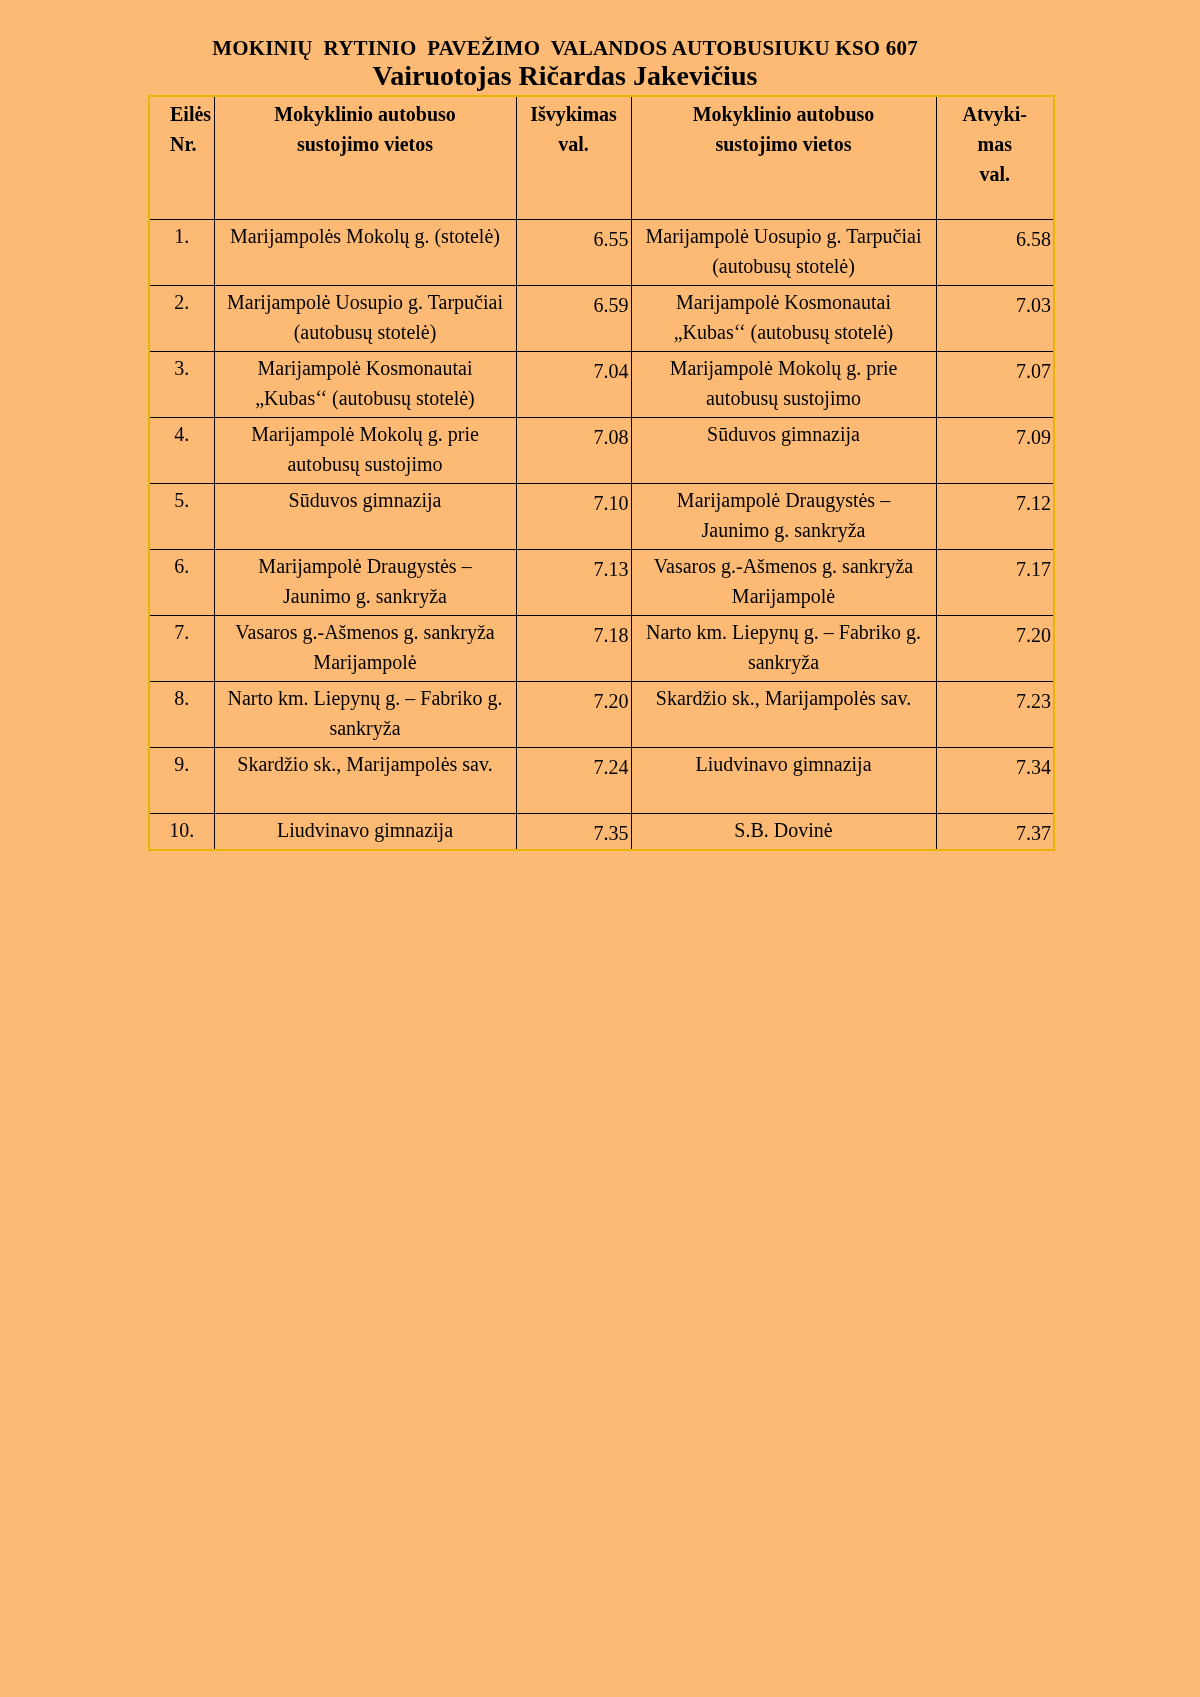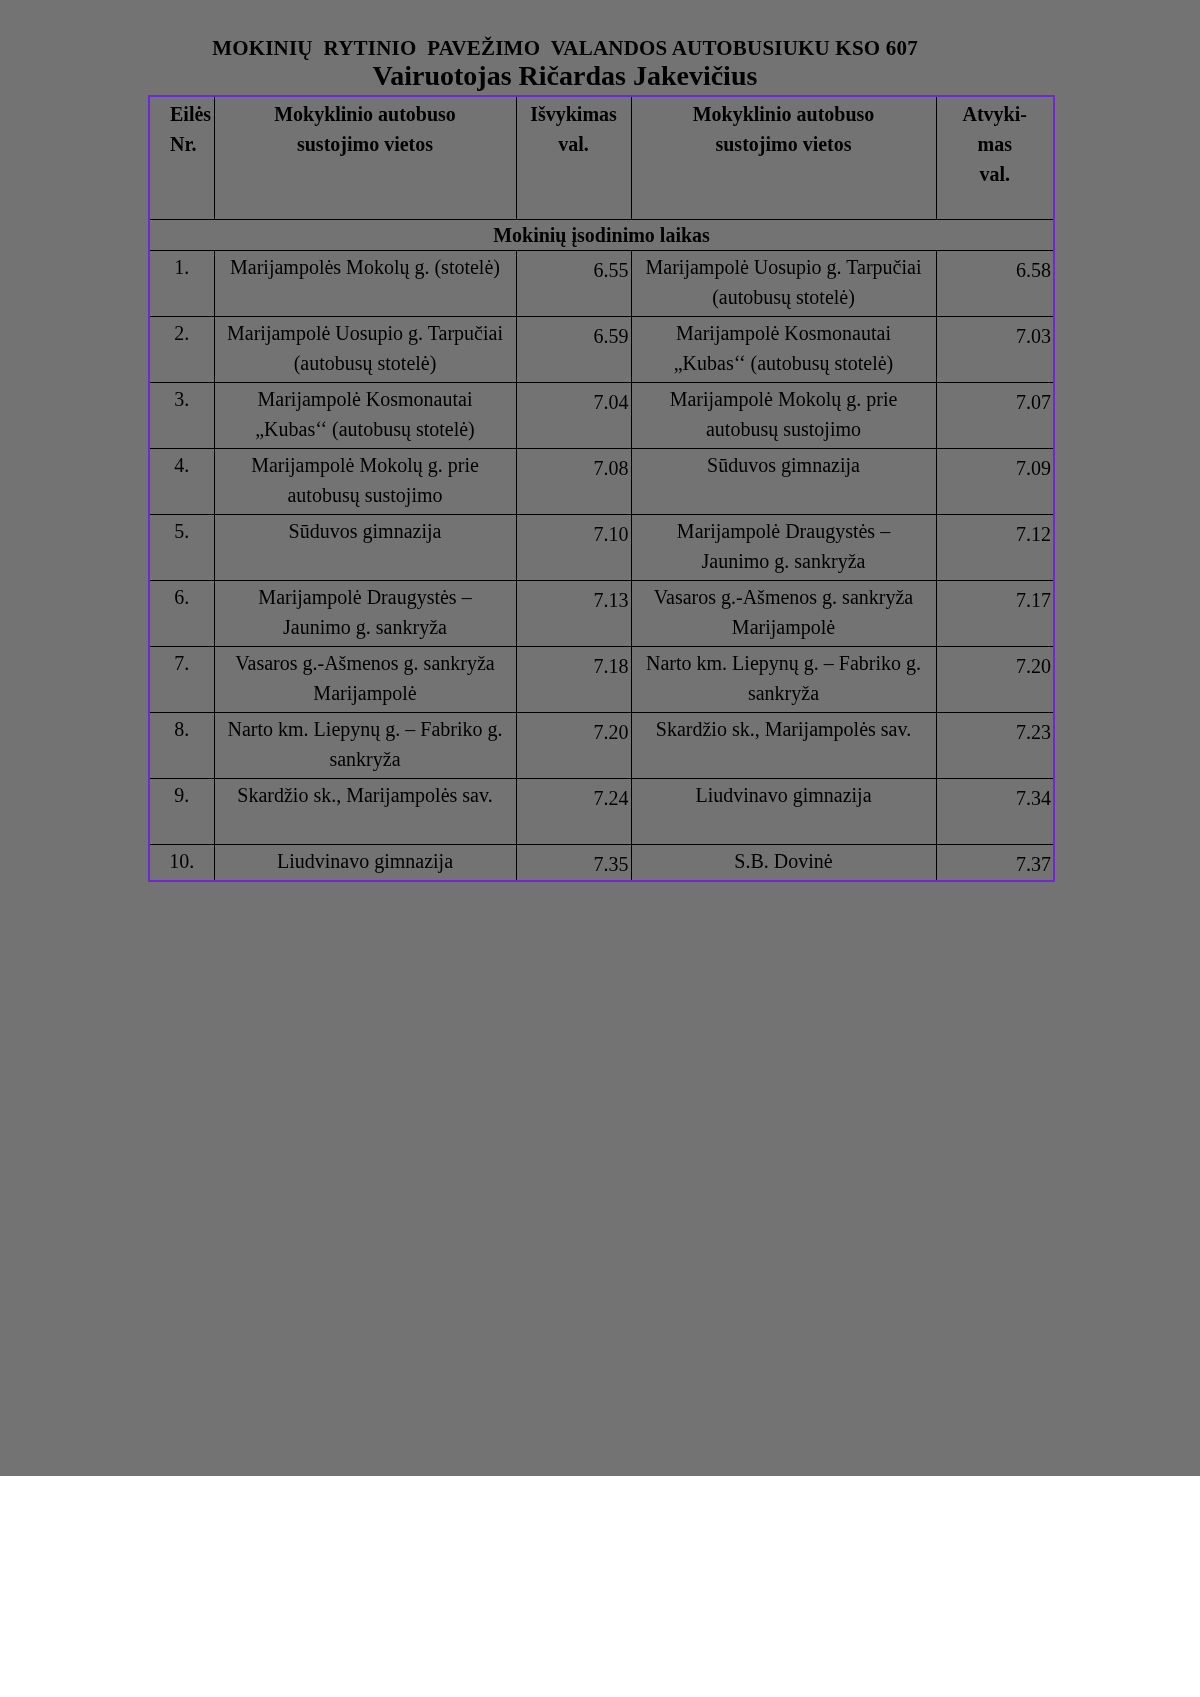--- a/index.html
+++ b/index.html
@@ -4,22 +4,22 @@
 <style>
   * { margin: 0; padding: 0; box-sizing: border-box; }
   html, body {
     background: #ffffff;
     font-family: "Liberation Serif", "DejaVu Serif", serif;
     color: #000000;
   }
   .page {
     position: relative;
     width: 1200px;
-    height: 1476px;
-    background: #737373;
+    height: 1697px;
+    background: #fdba74;
     overflow: hidden;
   }
   .heading-wrap {
     width: 1130px;
     padding-top: 34px;
     text-align: center;
   }
   .doc-title {
     font-size: 21px;
     font-weight: bold;
@@ -31,21 +31,21 @@
     font-size: 28px;
     font-weight: bold;
     line-height: 27px;
   }
   table.timetable {
     margin-left: 148px;
     margin-top: 6px;
     border-collapse: collapse;
     table-layout: fixed;
     width: 905px;
-    border: 2px solid #6d28d9;
+    border: 2px solid #eab308;
   }
   table.timetable th,
   table.timetable td {
     border: 1px solid #000000;
     vertical-align: top;
     font-size: 20px;
     line-height: 30px;
   }
   th.h-cell {
     font-weight: bold;
@@ -100,23 +100,20 @@
 Nr.</th>
         <th class="h-cell">Mokyklinio autobuso
 sustojimo vietos</th>
         <th class="h-cell">Išvykimas
 val.</th>
         <th class="h-cell">Mokyklinio autobuso
 sustojimo vietos</th>
         <th class="h-cell">Atvyki-
 mas
 val.</th>
-      </tr>
-      <tr>
-        <td class="section-row" colspan="5">Mokinių įsodinimo laikas</td>
       </tr>
     </thead>
     <tbody>
         <tr>
           <td class="col-no">1.</td>
           <td class="col-stop">Marijampolės Mokolų g. (stotelė)</td>
           <td class="col-time">6.55</td>
           <td class="col-stop">Marijampolė Uosupio g. Tarpučiai (autobusų stotelė)</td>
           <td class="col-time">6.58</td>
         </tr>

